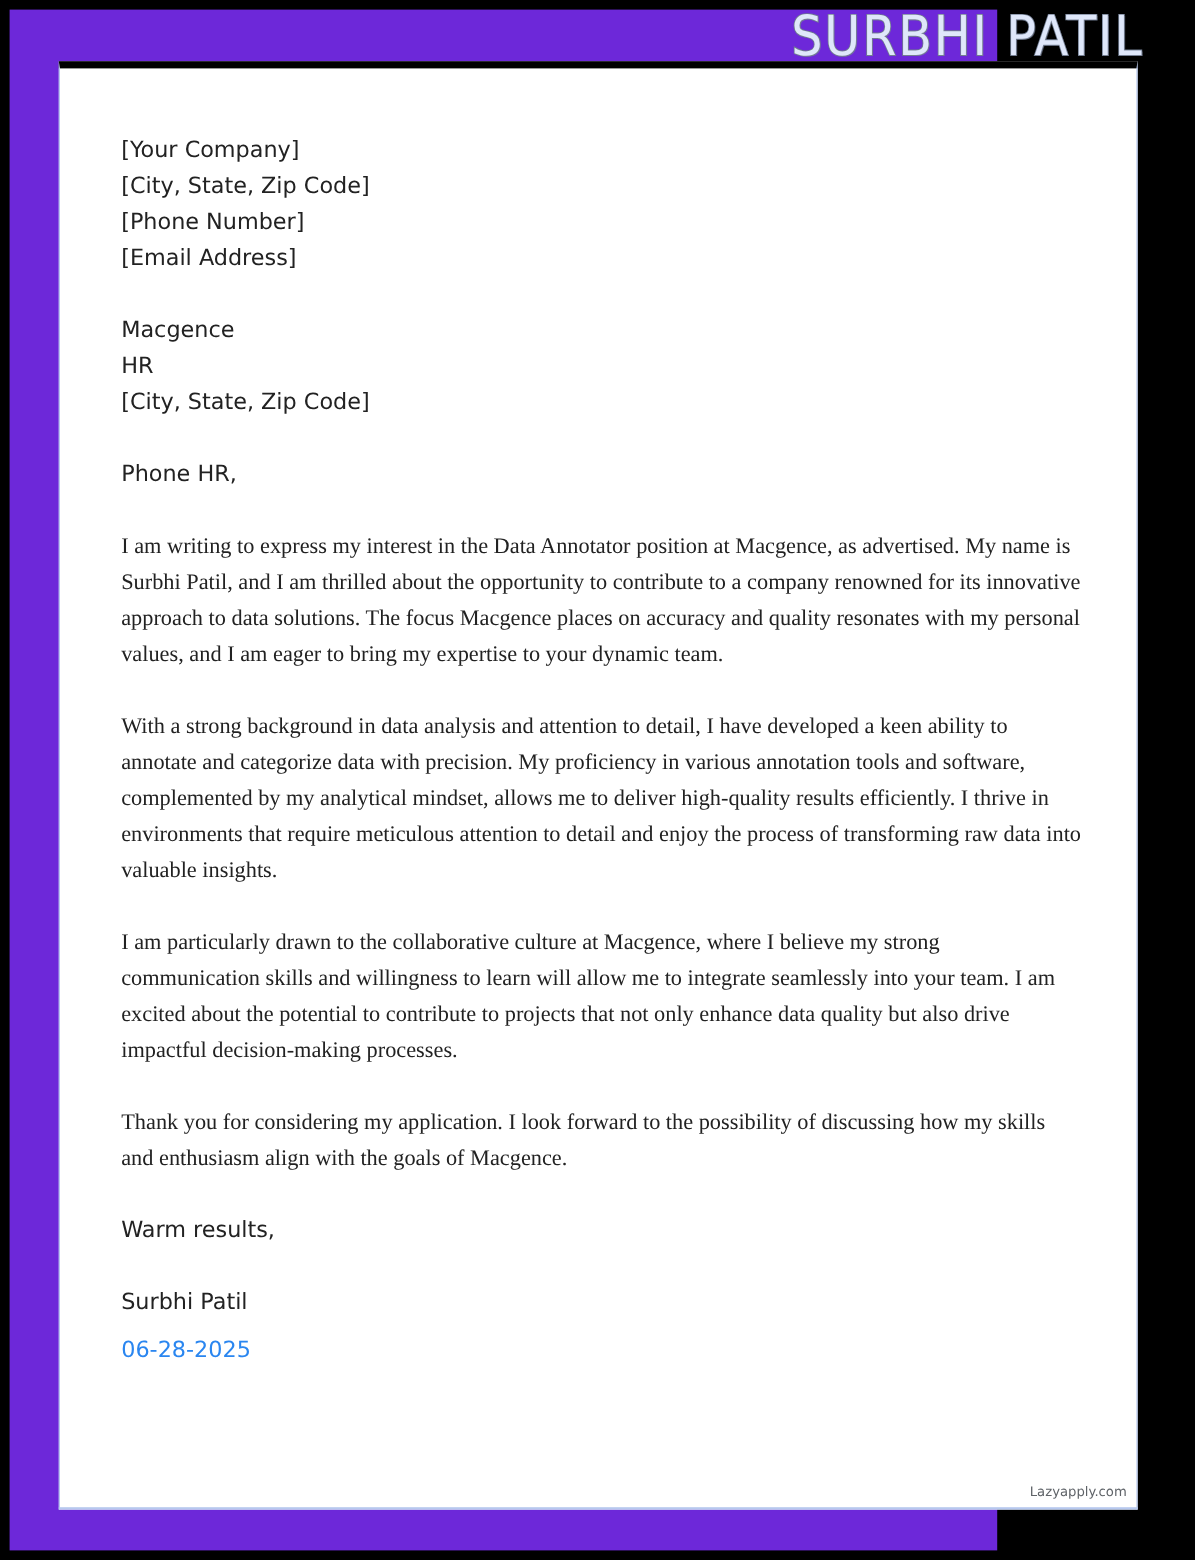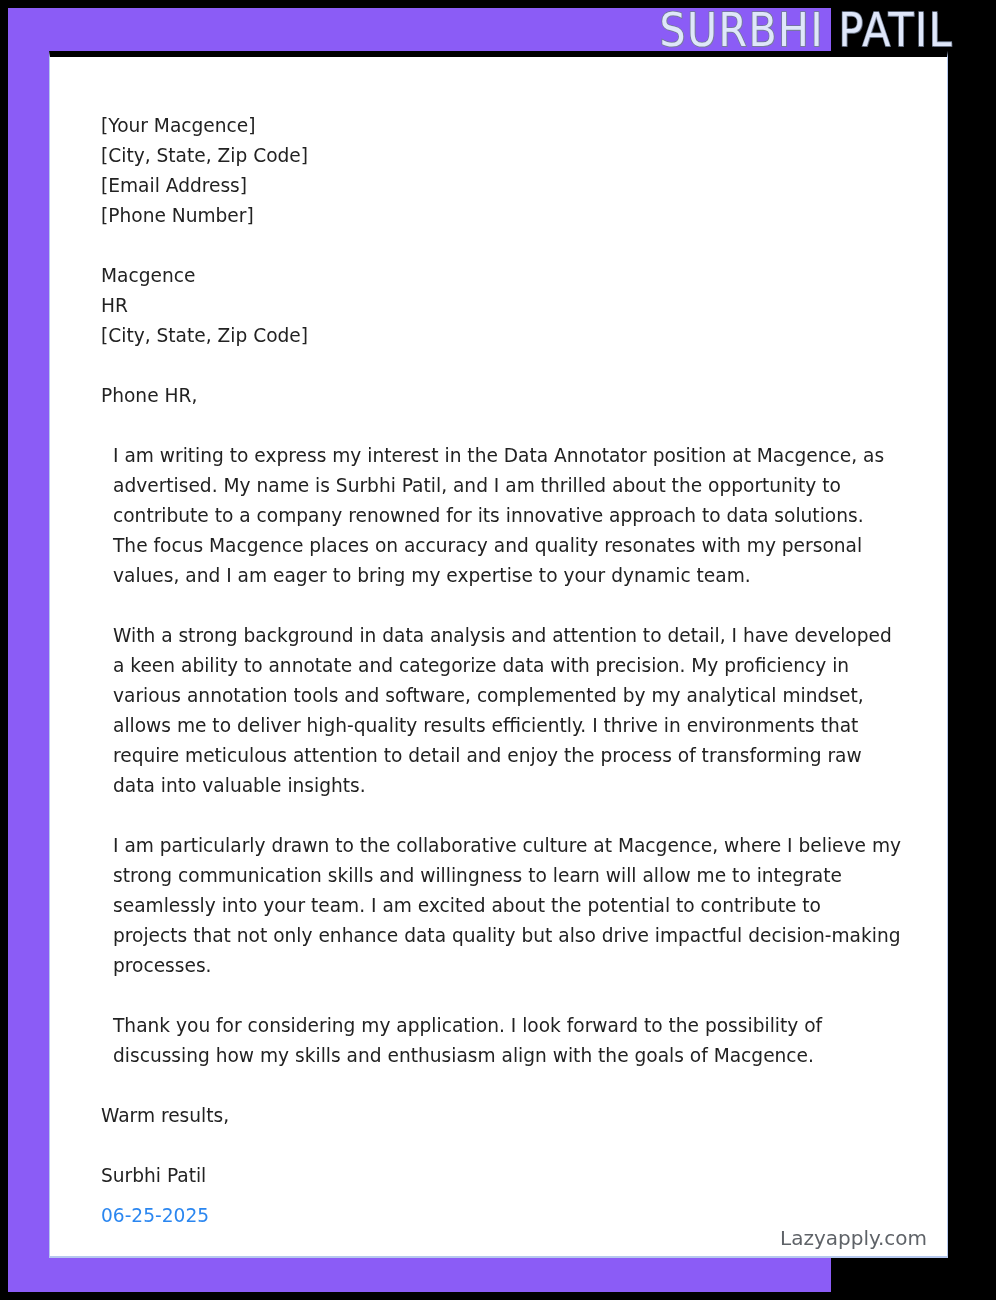--- a/index.html
+++ b/index.html
@@ -24,21 +24,21 @@
     height: 1300px;
     background: #000000;
     box-sizing: border-box;
   }
   .page {
     position: absolute;
     left: 8px;
     top: 8px;
     width: 823px;
     height: 1284px;
-    background: #8b5cf6;
+    background: #6d28d9;
     box-sizing: border-box;
   }
 
   
   .letterhead {
     position: absolute;
     left: 0;
     top: 0;
     width: 980px;
     height: 44px;
@@ -94,81 +94,82 @@
   }
   .addr-line {
     white-space: nowrap;
   }
 
   .salutation {
     margin: 0 0 30px 0;
   }
 
   .para {
-    margin: 0 0 30px 12px;
+    margin: 0 0 30px 0;
     text-align: left;
+    font-family: Liberation Serif, serif;
   }
 
   .signoff {
     margin: 0 0 30px 0;
   }
 
   .signature-name {
     margin: 0 0 10px 0;
   }
 
   .signature-date {
     color: #2a86f0;
   }
 
   .footer-brand {
     position: absolute;
-    right: 20px;
+    right: 8px;
     bottom: 6px;
-    font-size: 20px;
+    font-size: 11px;
     color: #5f6368;
     font-family: "DejaVu Sans", sans-serif;
   }
 </style>
 </head>
 <body>
 
 <div class="page-frame">
   <div class="page">
 
     <div class="letterhead">
       <div class="letterhead-name">SURBHI PATIL</div>
     </div>
 
     <div class="letter-card">
       <div class="letter-body">
 
         <div class="addr-block">
-          <div class="addr-line">[Your Macgence]</div>
+          <div class="addr-line">[Your Company]</div>
           <div class="addr-line">[City, State, Zip Code]</div>
+          <div class="addr-line">[Phone Number]</div>
           <div class="addr-line">[Email Address]</div>
-          <div class="addr-line">[Phone Number]</div>
         </div>
 
         <div class="addr-block">
           <div class="addr-line">Macgence</div>
           <div class="addr-line">HR</div>
           <div class="addr-line">[City, State, Zip Code]</div>
         </div>
 
         <div class="salutation">Phone HR,</div>
 
         <p class="para">I am writing to express my interest in the Data Annotator position at Macgence, as advertised. My name is Surbhi Patil, and I am thrilled about the opportunity to contribute to a company renowned for its innovative approach to data solutions. The focus Macgence places on accuracy and quality resonates with my personal values, and I am eager to bring my expertise to your dynamic team.</p>
         <p class="para">With a strong background in data analysis and attention to detail, I have developed a keen ability to annotate and categorize data with precision. My proficiency in various annotation tools and software, complemented by my analytical mindset, allows me to deliver high-quality results efficiently. I thrive in environments that require meticulous attention to detail and enjoy the process of transforming raw data into valuable insights.</p>
         <p class="para">I am particularly drawn to the collaborative culture at Macgence, where I believe my strong communication skills and willingness to learn will allow me to integrate seamlessly into your team. I am excited about the potential to contribute to projects that not only enhance data quality but also drive impactful decision-making processes.</p>
         <p class="para">Thank you for considering my application. I look forward to the possibility of discussing how my skills and enthusiasm align with the goals of Macgence.</p>
 
         <div class="signoff">Warm results,</div>
         <div class="signature-name">Surbhi Patil</div>
-        <div class="signature-date">06-25-2025</div>
+        <div class="signature-date">06-28-2025</div>
 
       </div>
 
       <div class="footer-brand">Lazyapply.com</div>
     </div>
 
   </div>
 </div>
 
 </body></html>

